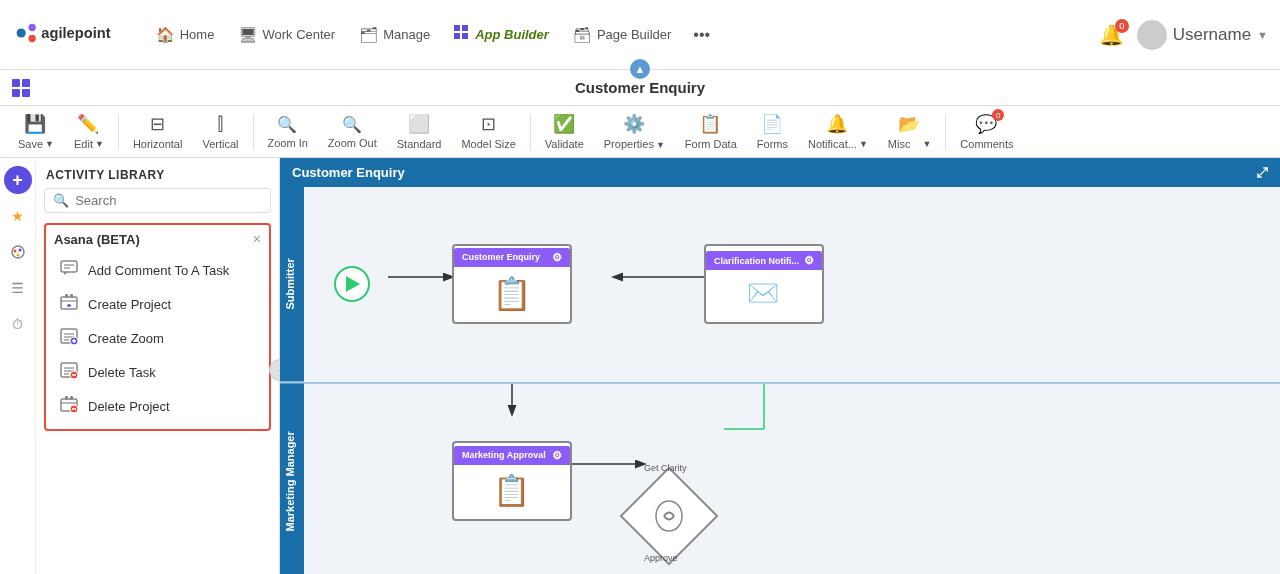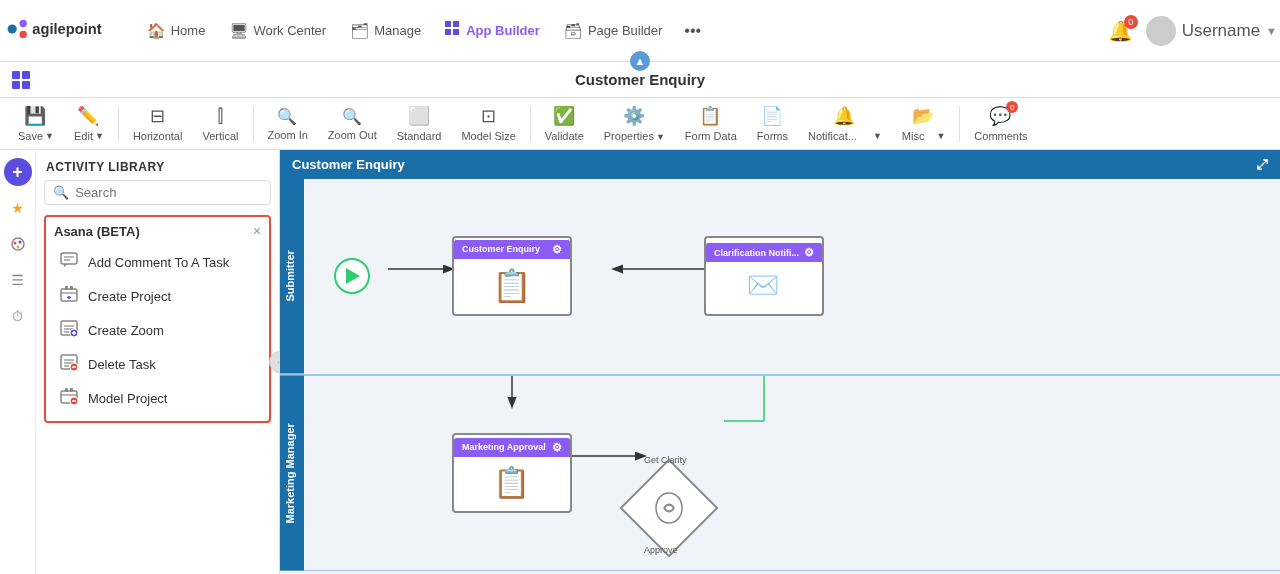--- a/index.html
+++ b/index.html
@@ -1,31 +1,31 @@
 <!DOCTYPE html>
 <html><head>
   <meta charset="utf-8">
   <style>
     * { box-sizing: border-box; margin: 0; padding: 0; }
     body { font-family: 'Segoe UI', Arial, sans-serif; font-size: 13px; background: #f0f0f0; overflow: hidden; }
 
     
     .top-nav {
-      display: flex; align-items: center; height: 62px;
+      display: flex; align-items: center; height: 70px;
       background: #fff; border-bottom: 1px solid #ddd;
-      padding: 0 3px; gap: 4px; position: relative; z-index: 10;
+      padding: 0 12px; gap: 4px; position: relative; z-index: 10;
     }
     .logo { margin-right: 20px; }
     .logo svg { width: 110px; height: 36px; }
     .nav-item {
       display: flex; align-items: center; gap: 5px;
       padding: 6px 10px; border-radius: 4px; cursor: pointer;
       color: #555; font-size: 13px; white-space: nowrap;
     }
-    .nav-item.active { color: #8b5cf6; font-weight: 600; }
+    .nav-item.active { color: #4d7c0f; font-weight: 600; font-style: italic; }
     .nav-icon { font-size: 15px; }
     .nav-dots { padding: 6px 8px; cursor: pointer; color: #555; font-size: 16px; }
     .nav-right { margin-left: auto; display: flex; align-items: center; gap: 12px; }
     .notif-btn { position: relative; cursor: pointer; }
     .notif-badge {
       position: absolute; top: -4px; right: -4px;
       background: #e74c3c; color: #fff; border-radius: 50%;
       width: 14px; height: 14px; font-size: 9px;
       display: flex; align-items: center; justify-content: center;
     }
@@ -313,21 +313,21 @@
   <div class="tb-btn">
     <span class="tb-icon">📋</span>
     <span>Form Data</span>
   </div>
   <div class="tb-btn">
     <span class="tb-icon">📄</span>
     <span>Forms</span>
   </div>
   <div class="tb-btn">
     <span class="tb-icon">🔔</span>
-    <span style="display:flex;align-items:center;gap:16px;">
+    <span style="display:flex;align-items:center;gap:2px;">
       <span>Notificat...</span>
         <span style="font-size:9px;">▼</span>
     </span>
   </div>
   <div class="tb-btn">
     <span class="tb-icon">📂</span>
     <span style="display:flex;align-items:center;gap:12px;justify-content:space-between;">
       <span>Misc</span>
         <span style="font-size:9px;">▼</span>
     </span>
@@ -436,21 +436,21 @@
           <span class="activity-item-icon">
             <svg width="20" height="20" viewBox="0 0 20 20" fill="none">
                 <rect x="2" y="5" width="16" height="12" rx="1.5" stroke="#888" stroke-width="1.5"></rect>
                 <path d="M2 9h16" stroke="#888" stroke-width="1.2"></path>
                 <rect x="6" y="2" width="3" height="4" rx="1" fill="#888"></rect>
                 <rect x="11" y="2" width="3" height="4" rx="1" fill="#888"></rect>
                 <circle cx="15" cy="15" r="4" fill="#e74c3c" stroke="#fff" stroke-width="1"></circle>
                 <line x1="13" y1="15" x2="17" y2="15" stroke="#fff" stroke-width="1.5"></line>
               </svg>
           </span>
-          <span class="activity-item-label">Model Project</span>
+          <span class="activity-item-label">Delete Project</span>
         </div>
       </div>
     </div>
 
     <div class="sidebar-collapse-btn">‹</div>
   </div>
 
   <div class="canvas-area">
     <div class="canvas-header">
       <span>Customer Enquiry</span>

